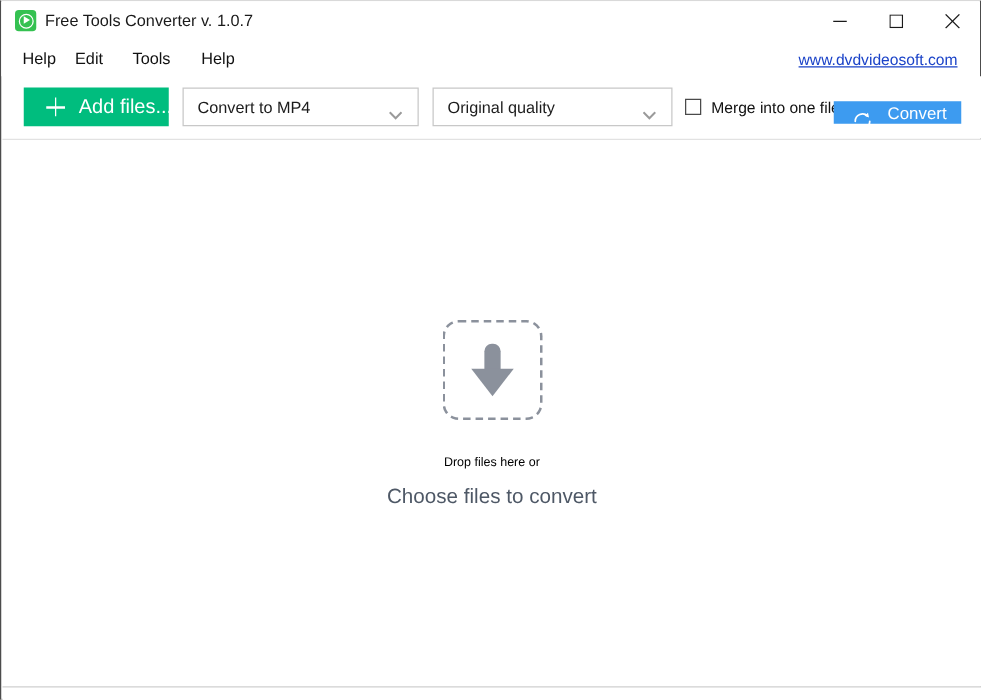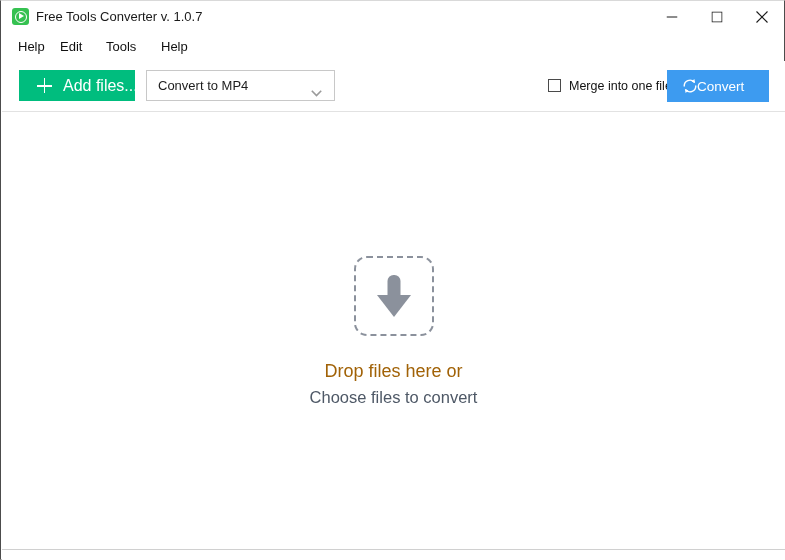--- a/index.html
+++ b/index.html
@@ -185,30 +185,30 @@
   }
   #merge-checkbox-label {
     margin-left: 8px;
     font-size: 12.5px;
     color: #111111;
     white-space: nowrap;
   }
 
   #convert-button {
     position: absolute;
-    left: 665px; top: 9px;
-    width: 102px; height: 32px;
+    left: 665px; top: 20px;
+    width: 102px; height: 18px;
     background: #3d9bf0;
     border: 0;
     color: #ffffff;
     font-family: inherit;
     font-size: 13.5px;
     cursor: default;
     text-align: left;
-    padding-left: 30px;
+    padding-left: 43px;
     white-space: nowrap;
   }
   #convert-button .sync-wrap {
     position: absolute;
     left: 14px; top: 7px;
   }
 
   #toolbar-separator {
     position: absolute;
     left: 1px; top: 110px;
@@ -253,22 +253,22 @@
     left: 50%;
     top: 37px;
     transform: translateX(-50%);
     width: 0; height: 0;
     border-left: 17px solid transparent;
     border-right: 17px solid transparent;
     border-top: 22px solid #8b919c;
   }
   #drop-primary-text {
     margin-top: 27px;
-    font-size: 18px;
-    color: #a16207;
+    font-size: 10px;
+    color: #000000;
     line-height: 16px;
     white-space: nowrap;
   }
   #drop-secondary-text {
     margin-top: 8px;
     font-size: 16.5px;
     color: #4e5866;
     line-height: 21px;
     white-space: nowrap;
   }
@@ -316,35 +316,44 @@
       </svg>
     </button>
   </div>
 
   <div id="menu-bar">
     <button class="menu-item" id="menu-file">Help</button>
     <button class="menu-item" id="menu-edit">Edit</button>
     <button class="menu-item" id="menu-tools">Tools</button>
     <button class="menu-item" id="menu-help">Help</button>
 
+    <a href="#" id="site-link">www.dvdvideosoft.com</a>
   </div>
 
   <div id="toolbar">
 
     <button id="add-files-button"><span class="plus-v"></span><span class="plus-h"></span>Add files...</button>
 
     <div class="select-box" id="format-select">
       <span class="select-label">Convert to MP4</span>
       <span class="chev">
         <svg width="11" height="7" viewBox="0 0 11 7">
           <polyline points="0.8,0.8 5.5,5.6 10.2,0.8" fill="none" stroke="#9a9a9a" stroke-width="1.6"></polyline>
         </svg>
       </span>
     </div>
 
+    <div class="select-box" id="quality-select">
+      <span class="select-label">Original quality</span>
+      <span class="chev">
+        <svg width="11" height="7" viewBox="0 0 11 7">
+          <polyline points="0.8,0.8 5.5,5.6 10.2,0.8" fill="none" stroke="#9a9a9a" stroke-width="1.6"></polyline>
+        </svg>
+      </span>
+    </div>
 
     <label id="merge-checkbox-row">
       <span id="merge-checkbox"></span>
       <span id="merge-checkbox-label">Merge into one file</span>
     </label>
 
     <button id="convert-button"><span class="sync-wrap">
         <svg width="18" height="18" viewBox="0 0 18 18">
           <path d="M3.2 9a5.8 5.8 0 0 1 9.9 -4.1" fill="none" stroke="#ffffff" stroke-width="1.4" stroke-linecap="round"></path>
           <path d="M14.8 9a5.8 5.8 0 0 1 -9.9 4.1" fill="none" stroke="#ffffff" stroke-width="1.4" stroke-linecap="round"></path>

